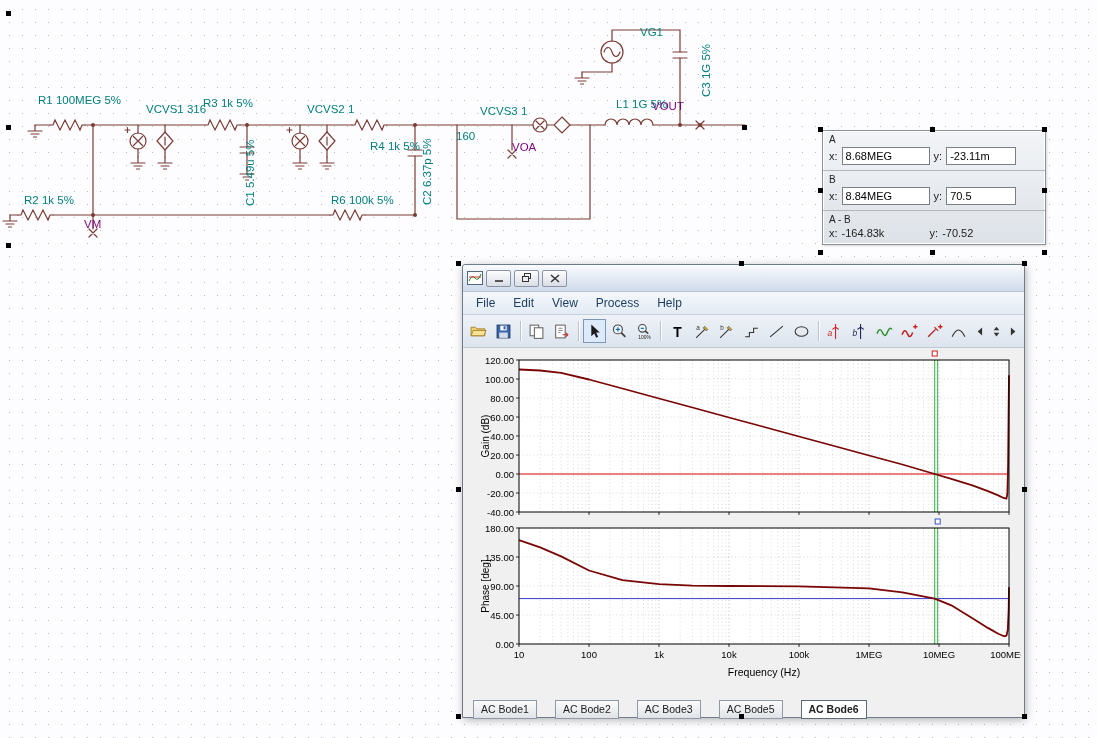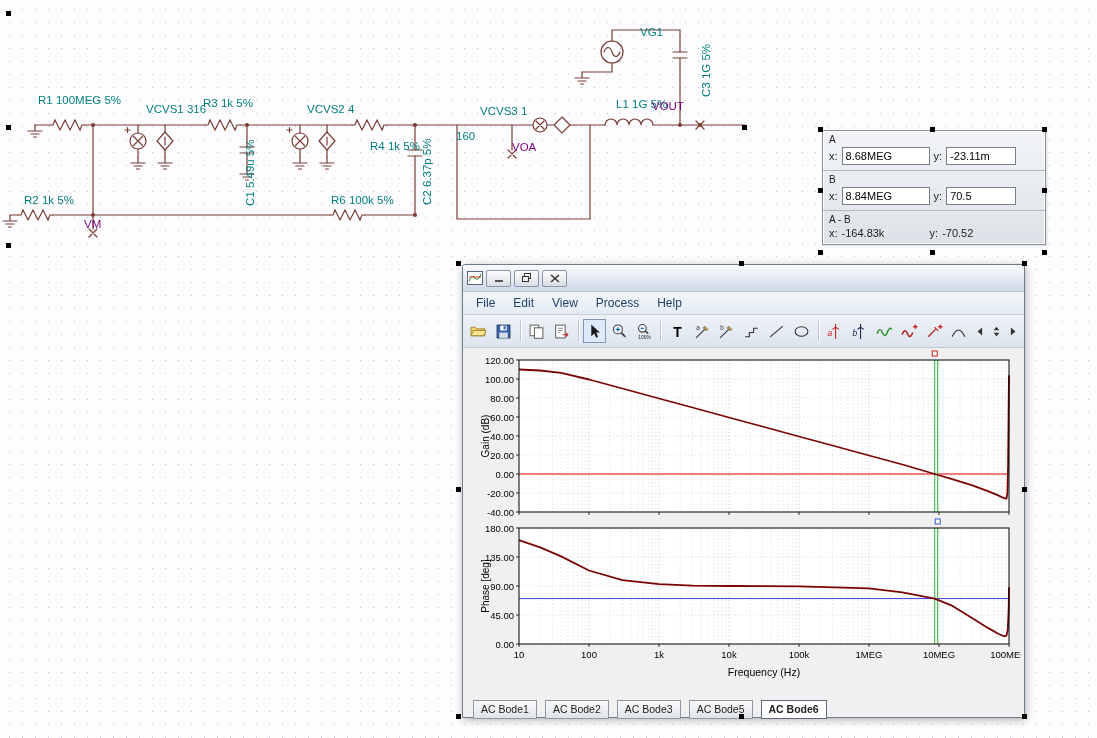--- a/index.html
+++ b/index.html
@@ -54,21 +54,21 @@
   .toolbar{height:32px;display:flex;align-items:center;gap:1px;padding:0 4px;
     background:linear-gradient(#eef2f7,#dce4ee);border-bottom:1px solid #c0cad6;}
   .tbtn{width:24px;height:24px;border:1px solid transparent;background:transparent;
     padding:2px;display:flex;align-items:center;justify-content:center;}
   .tbtn.pressed{border:1px solid #7f97b5;background:#dceafc;}
   .tbtn.narrow{width:15px;padding:0;}
   .tsep{width:1px;height:20px;background:#b9c2cf;box-shadow:1px 0 0 #fff;margin:0 3px;}
   .tspacer{flex:1;}
   #bode-svg{display:block;margin-left:1px;background:#f0f0f0;}
   #bode-svg text{font-family:"Liberation Sans",sans-serif;}
-  .tabbar{height:20px;display:flex;align-items:flex-start;gap:8px;padding-left:10px;}
+  .tabbar{height:20px;display:flex;align-items:flex-start;gap:18px;padding-left:10px;}
   .tab{font-size:10.5px;color:#222;padding:2px 7px 3px;border:1px solid #8f99a6;
     background:linear-gradient(#fbfbfb,#dfe3e9);cursor:default;}
   .tab.active{background:#ffffff;font-weight:bold;border-color:#5f6b7a;text-align:right;}
 </style>
 </head>
 <body>
 
 <svg id="schematic" width="770" height="260" viewBox="0 0 770 260">
   <g stroke="var(--wire)" stroke-width="1.2" fill="none" stroke-linecap="round">
     <path d="M35,125 v6 M28,131 h14 M31,134 h8 M33.5,137 h3"></path>
@@ -144,21 +144,21 @@
       <circle cx="680" cy="125" r="2"></circle>
     <circle cx="700" cy="125" r="2"></circle>
       <circle cx="93" cy="215" r="2"></circle>
     <circle cx="415" cy="215" r="2"></circle>
   </g>
 </svg>
 <div id="schematic-labels">
     <span class="slabel teal" style="left: 27px; top: 94px; padding-left: 11px;">R1 100MEG 5%</span>
     <span class="slabel teal" style="left: 146px; top: 103px;">VCVS1 316</span>
     <span class="slabel teal" style="left: 203px; top: 97px;">R3 1k 5%</span>
-    <span class="slabel teal" style="left: 307px; top: 103px;">VCVS2 4</span>
+    <span class="slabel teal" style="left: 307px; top: 103px;">VCVS2 1</span>
     <span class="slabel teal" style="left: 370px; top: 97px; margin-top: 43px;">R4 1k 5%</span>
     <span class="slabel teal" style="left: 480px; top: 105px;">VCVS3 1</span>
     <span class="slabel teal" style="left: 640px; top: 26px;">VG1</span>
     <span class="slabel teal rot" style="left: 700px; top: 97px;">C3 1G 5%</span>
     <span class="slabel teal" style="left: 616px; top: 98px;">L1 1G 5%</span>
     <span class="slabel purple" style="left: 652px; top: 100px;">VOUT</span>
     <span class="slabel teal small" style="left: 456px; top: 130px;">160</span>
     <span class="slabel purple" style="left: 500px; top: 141px; margin-left: 12px;">VOA</span>
     <span class="slabel teal rot" style="left: 244px; top: 206px;">C1 5.49u 5%</span>
     <span class="slabel teal rot" style="left: 421px; top: 205px;">C2 6.37p 5%</span>

